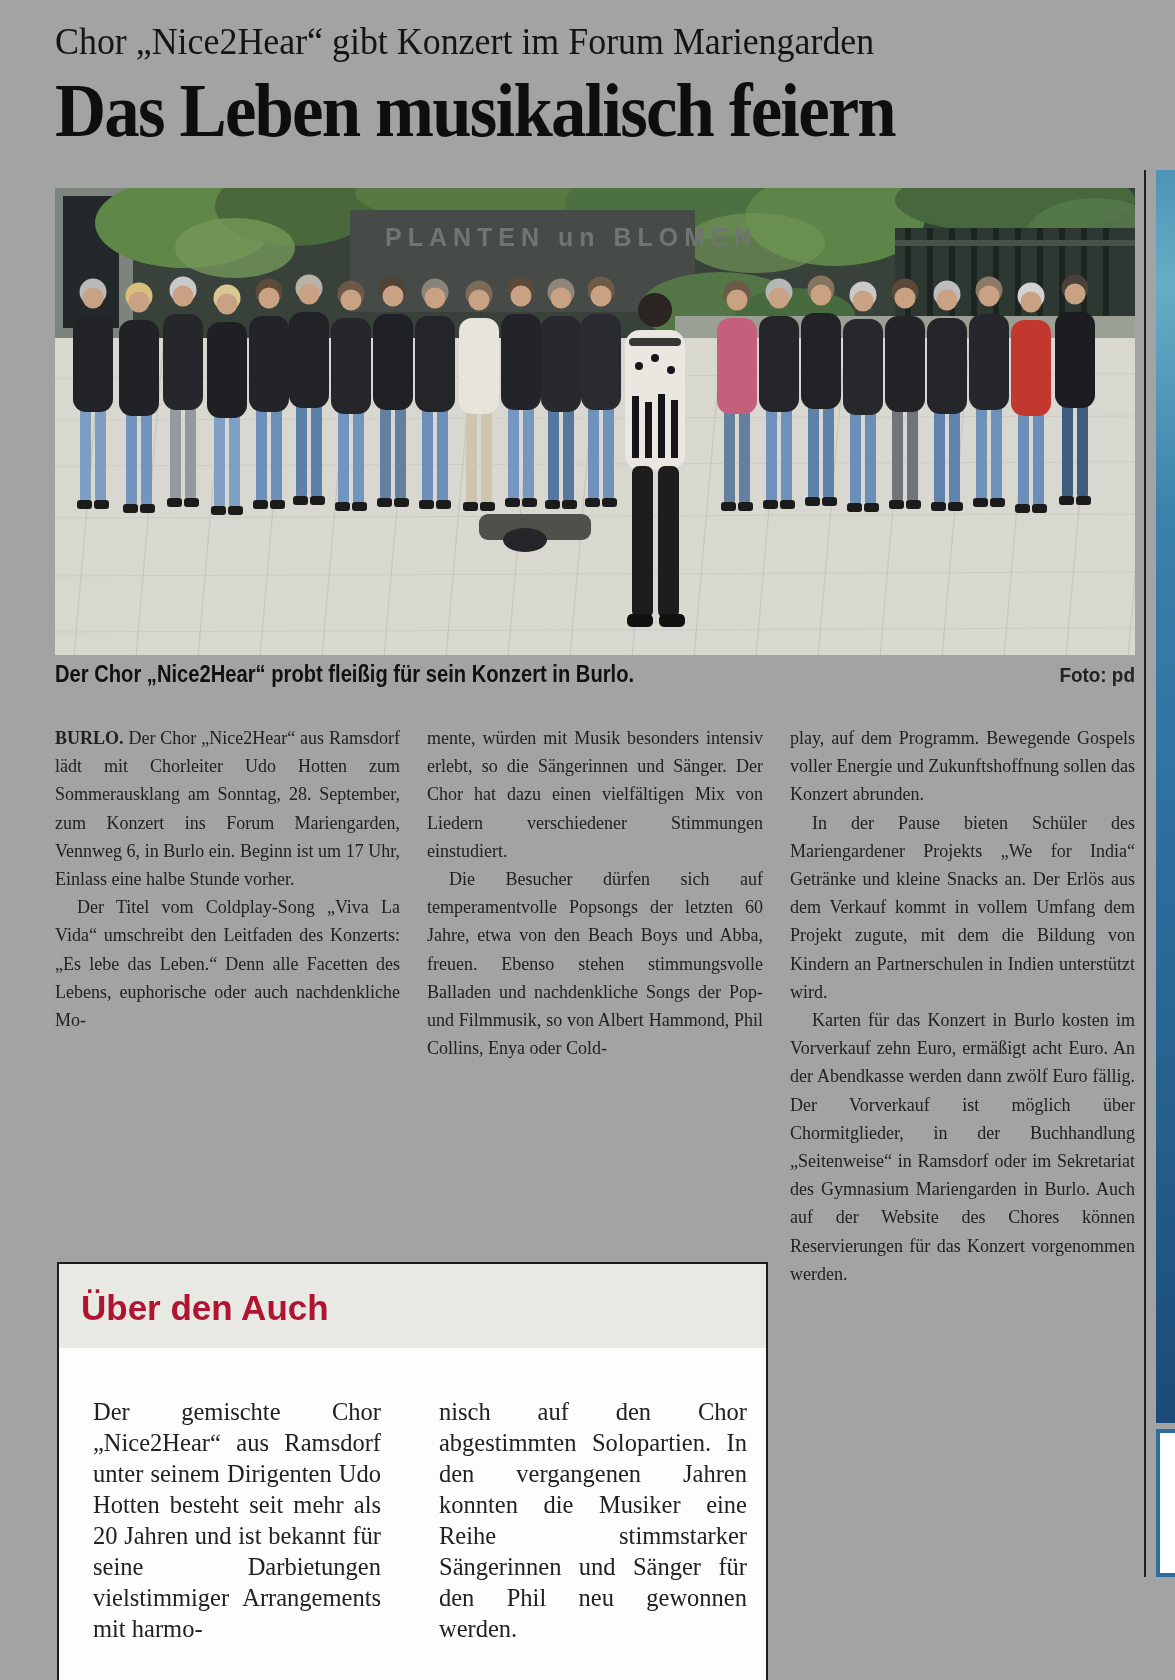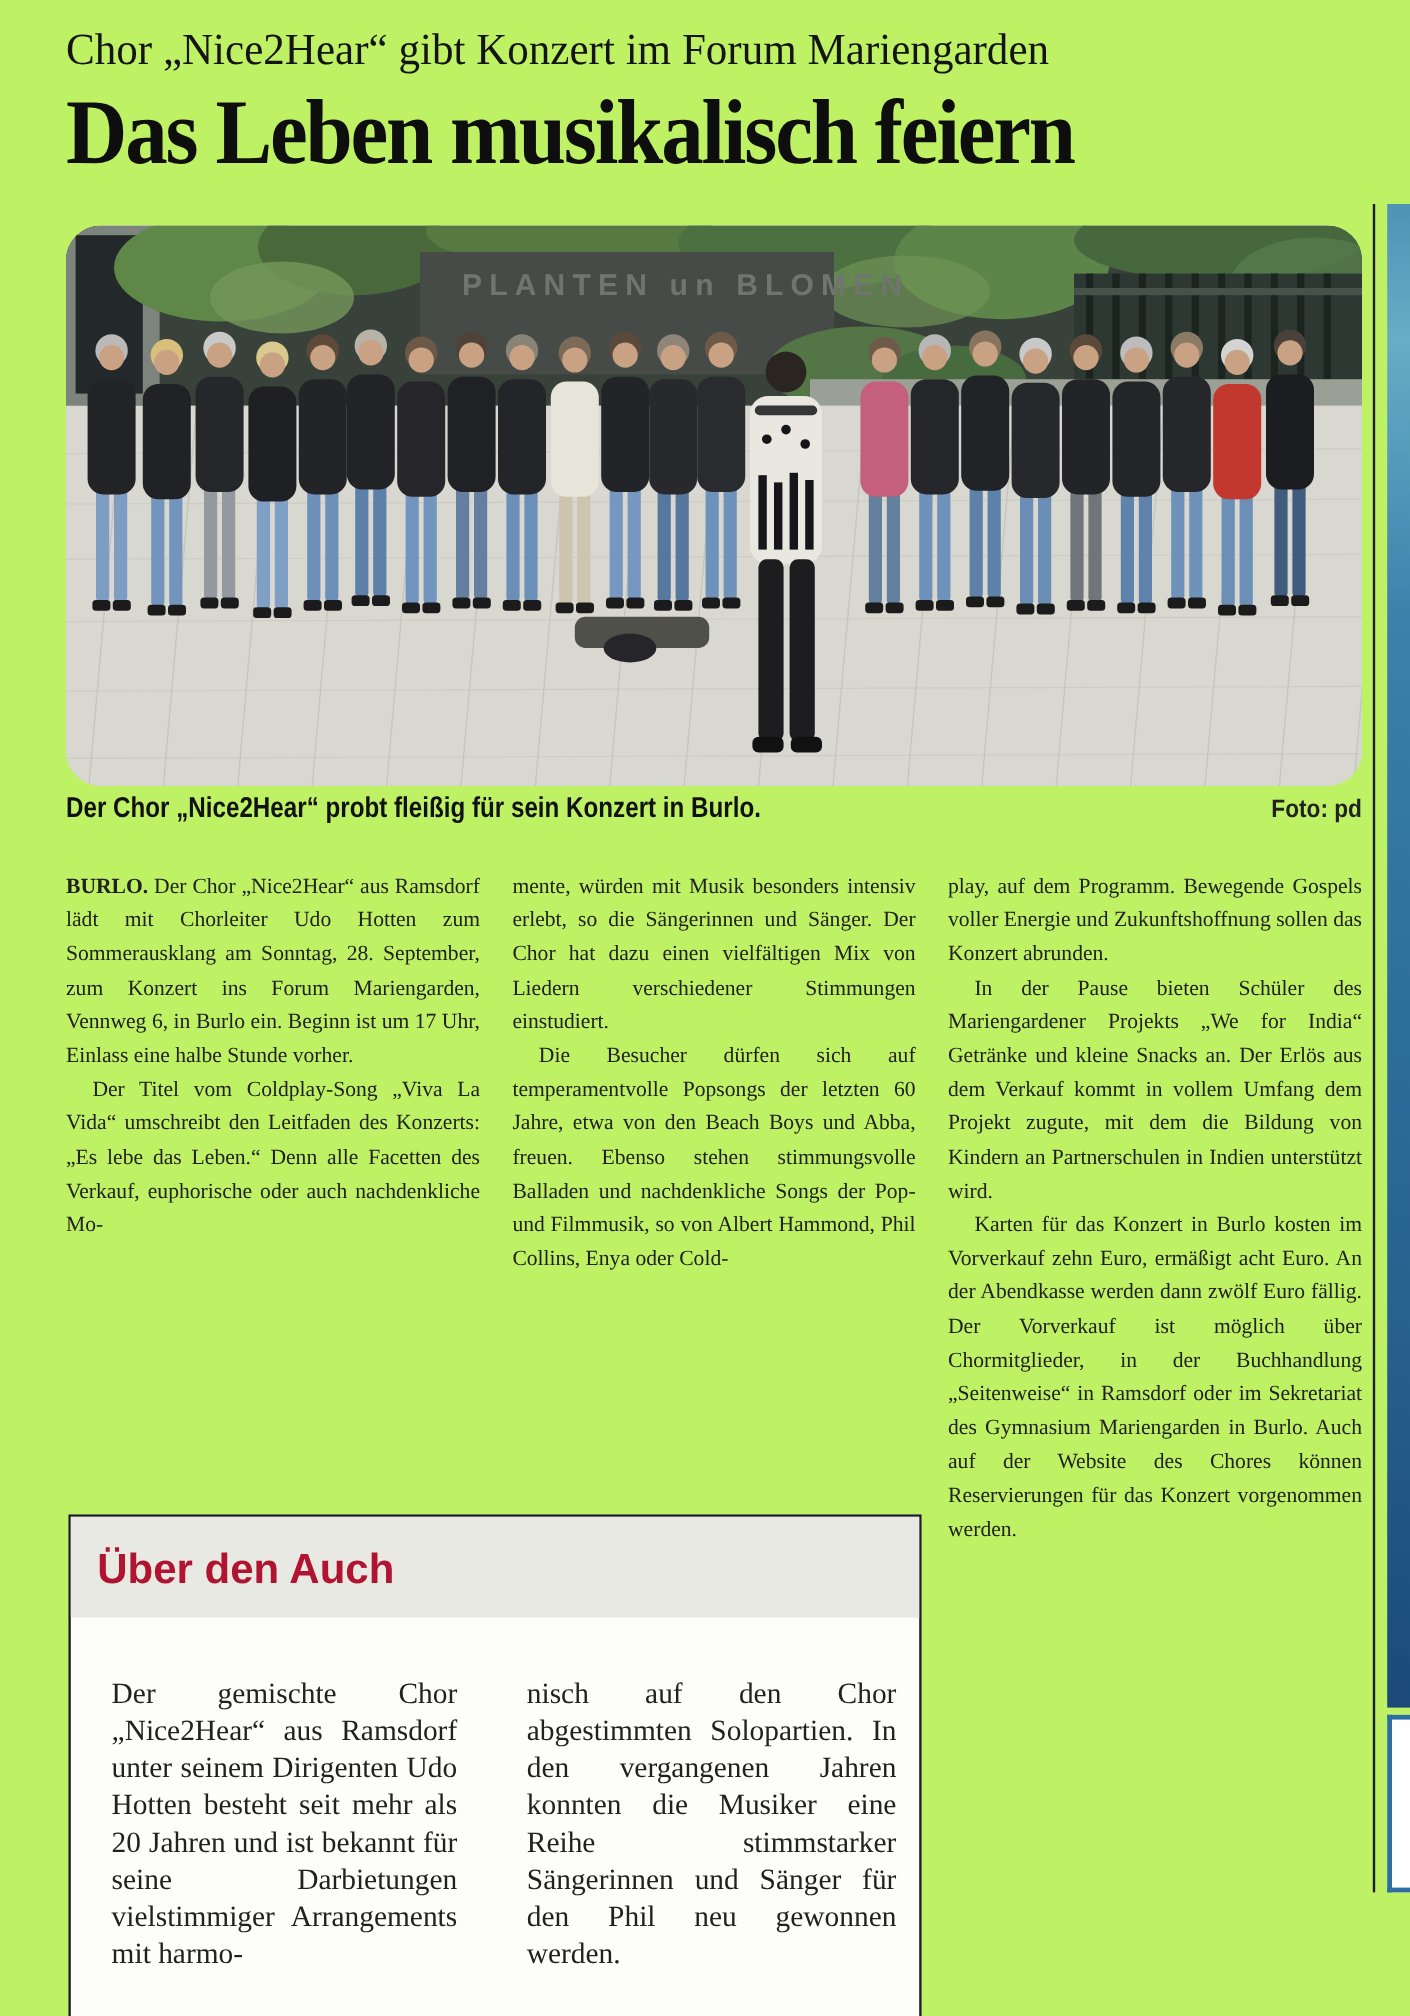--- a/index.html
+++ b/index.html
@@ -1,33 +1,33 @@
 <!DOCTYPE html>
 <html><head>
 <meta charset="utf-8">
 <style>
   html,body{margin:0;padding:0;background:#e4e4e2;}
   .page{
     position:relative;width:1175px;height:1680px;margin:0 auto;
-    background:#bef264;overflow:hidden;
+    background:#a3a3a3;overflow:hidden;
     font-family:"Liberation Serif",serif;color:#1c1c1c;
   }
   .kicker{
     position:absolute;left:55px;top:20px;width:1000px;
     font-size:37px;font-weight:500;letter-spacing:0;color:#141414;
     transform:scaleX(.97);transform-origin:left top;white-space:nowrap;
   }
   .headline{
     position:absolute;left:55px;top:66px;margin:0;width:1100px;
     font-size:77px;font-weight:bold;letter-spacing:-2px;color:#0e0e0e;
     transform:scaleX(.92);transform-origin:left top;white-space:nowrap;
   }
   .photo{
     position:absolute;left:55px;top:188px;width:1080px;height:467px;
-    background:#d7d7d0;overflow:hidden;border-radius:29px;
+    background:#d7d7d0;overflow:hidden;
   }
   .photo svg{display:block;width:100%;height:100%;}
   .caption{
     position:absolute;left:55px;top:660px;width:760px;
     font-family:"Liberation Sans",sans-serif;font-weight:bold;font-size:24px;color:#111;
     transform:scaleX(.84);transform-origin:left top;white-space:nowrap;
   }
   .credit{
     position:absolute;right:40px;top:663px;
     font-family:"Liberation Sans",sans-serif;font-weight:600;font-size:21px;color:#222;
@@ -370,21 +370,21 @@
         <rect x="604" y="426" width="26" height="13" rx="5" fill="#111"></rect>
       </g>
     </svg>
   </div>
 
   <div class="caption">Der Chor „Nice2Hear“ probt fleißig für sein Konzert in Burlo.</div>
   <div class="credit">Foto: pd</div>
 
   <div class="col col1">
     <p><span class="lead">BURLO.</span><span> Der Chor „Nice2Hear“ aus Ramsdorf lädt mit Chorleiter Udo Hotten zum Sommerausklang am Sonntag, 28. September, zum Konzert ins Forum Mariengarden, Vennweg 6, in Burlo ein. Beginn ist um 17 Uhr, Einlass eine halbe Stunde vorher.</span></p>
-    <p class="indent">Der Titel vom Coldplay-Song „Viva La Vida“ umschreibt den Leitfaden des Konzerts: „Es lebe das Leben.“ Denn alle Facetten des Verkauf, euphorische oder auch nachdenkliche Mo-</p>
+    <p class="indent">Der Titel vom Coldplay-Song „Viva La Vida“ umschreibt den Leitfaden des Konzerts: „Es lebe das Leben.“ Denn alle Facetten des Lebens, euphorische oder auch nachdenkliche Mo-</p>
   </div>
 
   <div class="col col2">
     <p>mente, würden mit Musik besonders intensiv erlebt, so die Sängerinnen und Sänger. Der Chor hat dazu einen vielfältigen Mix von Liedern verschiedener Stimmungen einstudiert.</p>
     <p class="indent">Die Besucher dürfen sich auf temperamentvolle Popsongs der letzten 60 Jahre, etwa von den Beach Boys und Abba, freuen. Ebenso stehen stimmungsvolle Balladen und nachdenkliche Songs der Pop- und Filmmusik, so von Albert Hammond, Phil Collins, Enya oder Cold-</p>
   </div>
 
   <div class="col col3">
     <p>play, auf dem Programm. Bewegende Gospels voller Energie und Zukunftshoffnung sollen das Konzert abrunden.</p>
     <p class="indent">In der Pause bieten Schüler des Mariengardener Projekts „We for India“ Getränke und kleine Snacks an. Der Erlös aus dem Verkauf kommt in vollem Umfang dem Projekt zugute, mit dem die Bildung von Kindern an Partnerschulen in Indien unterstützt wird.</p>

